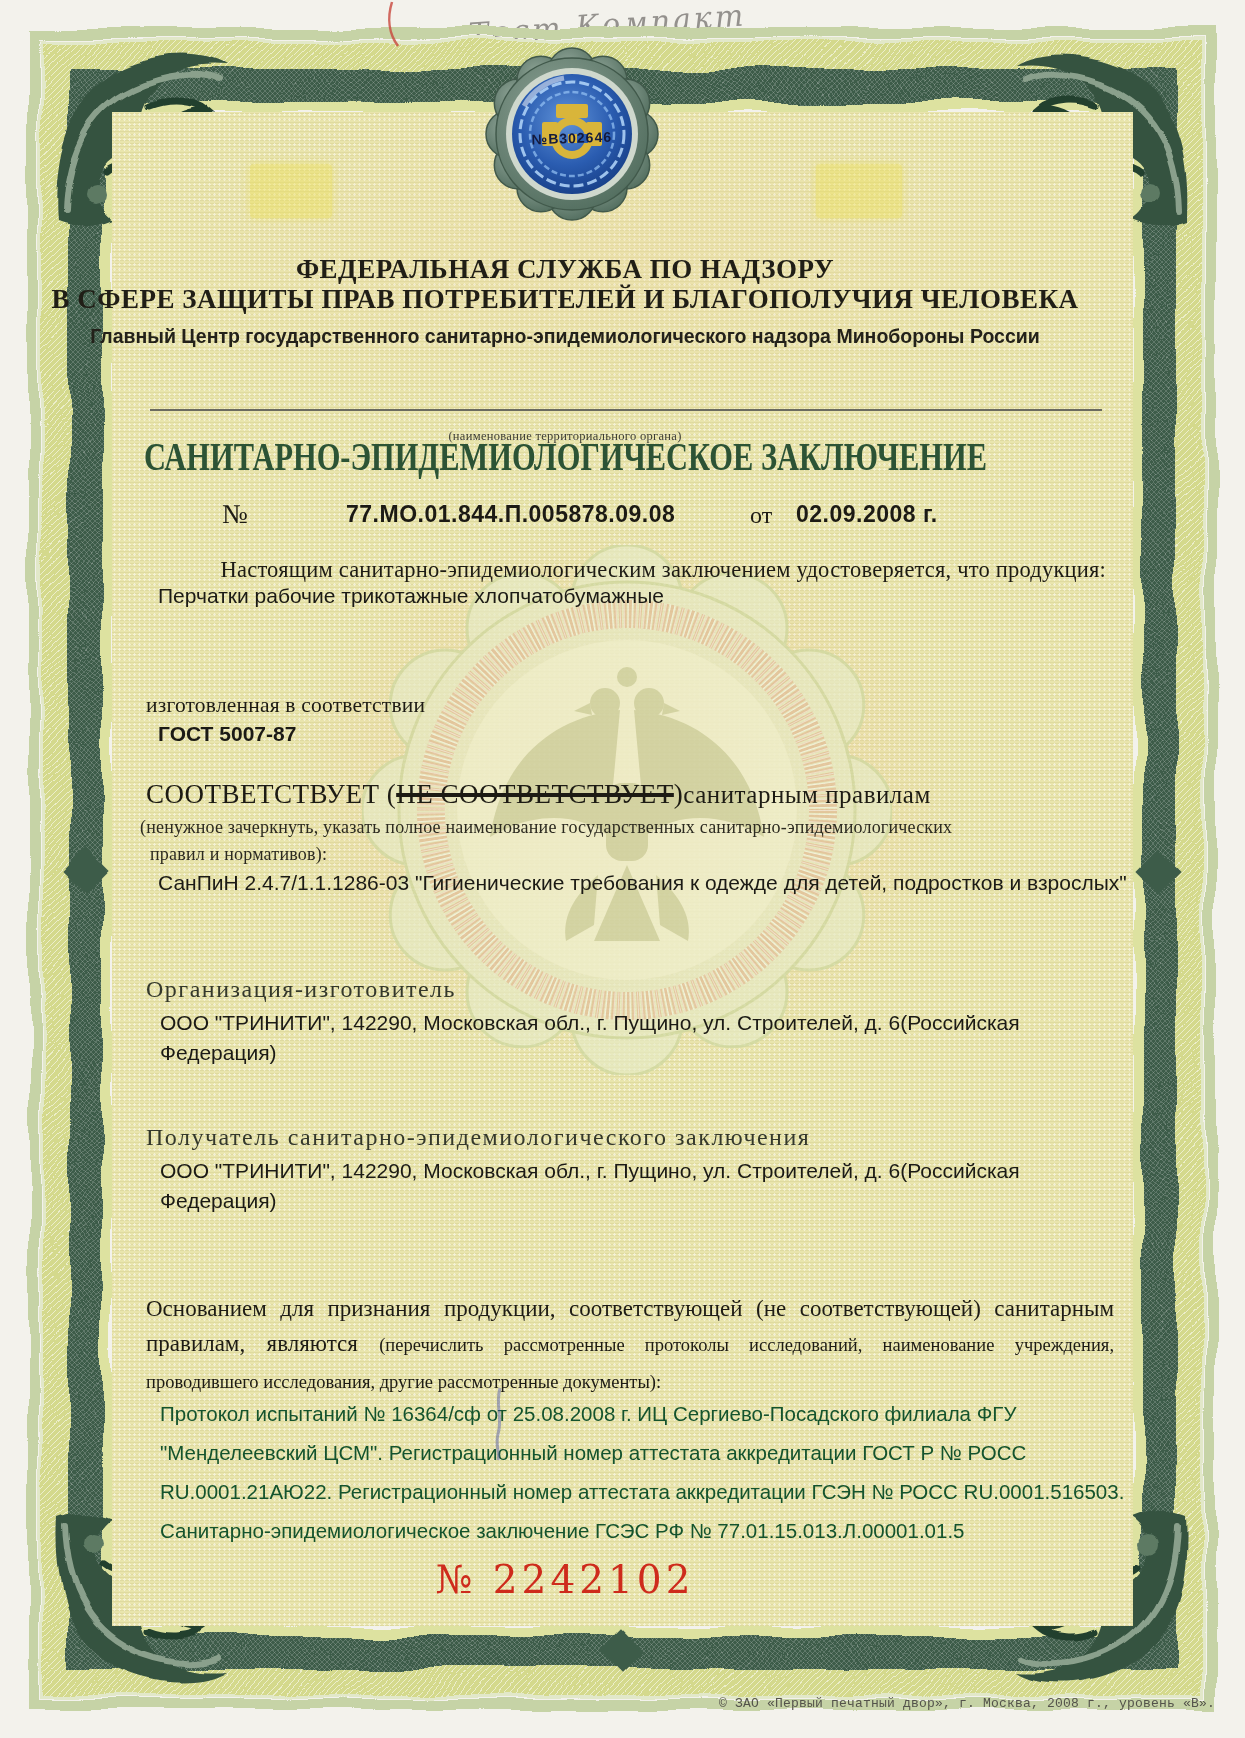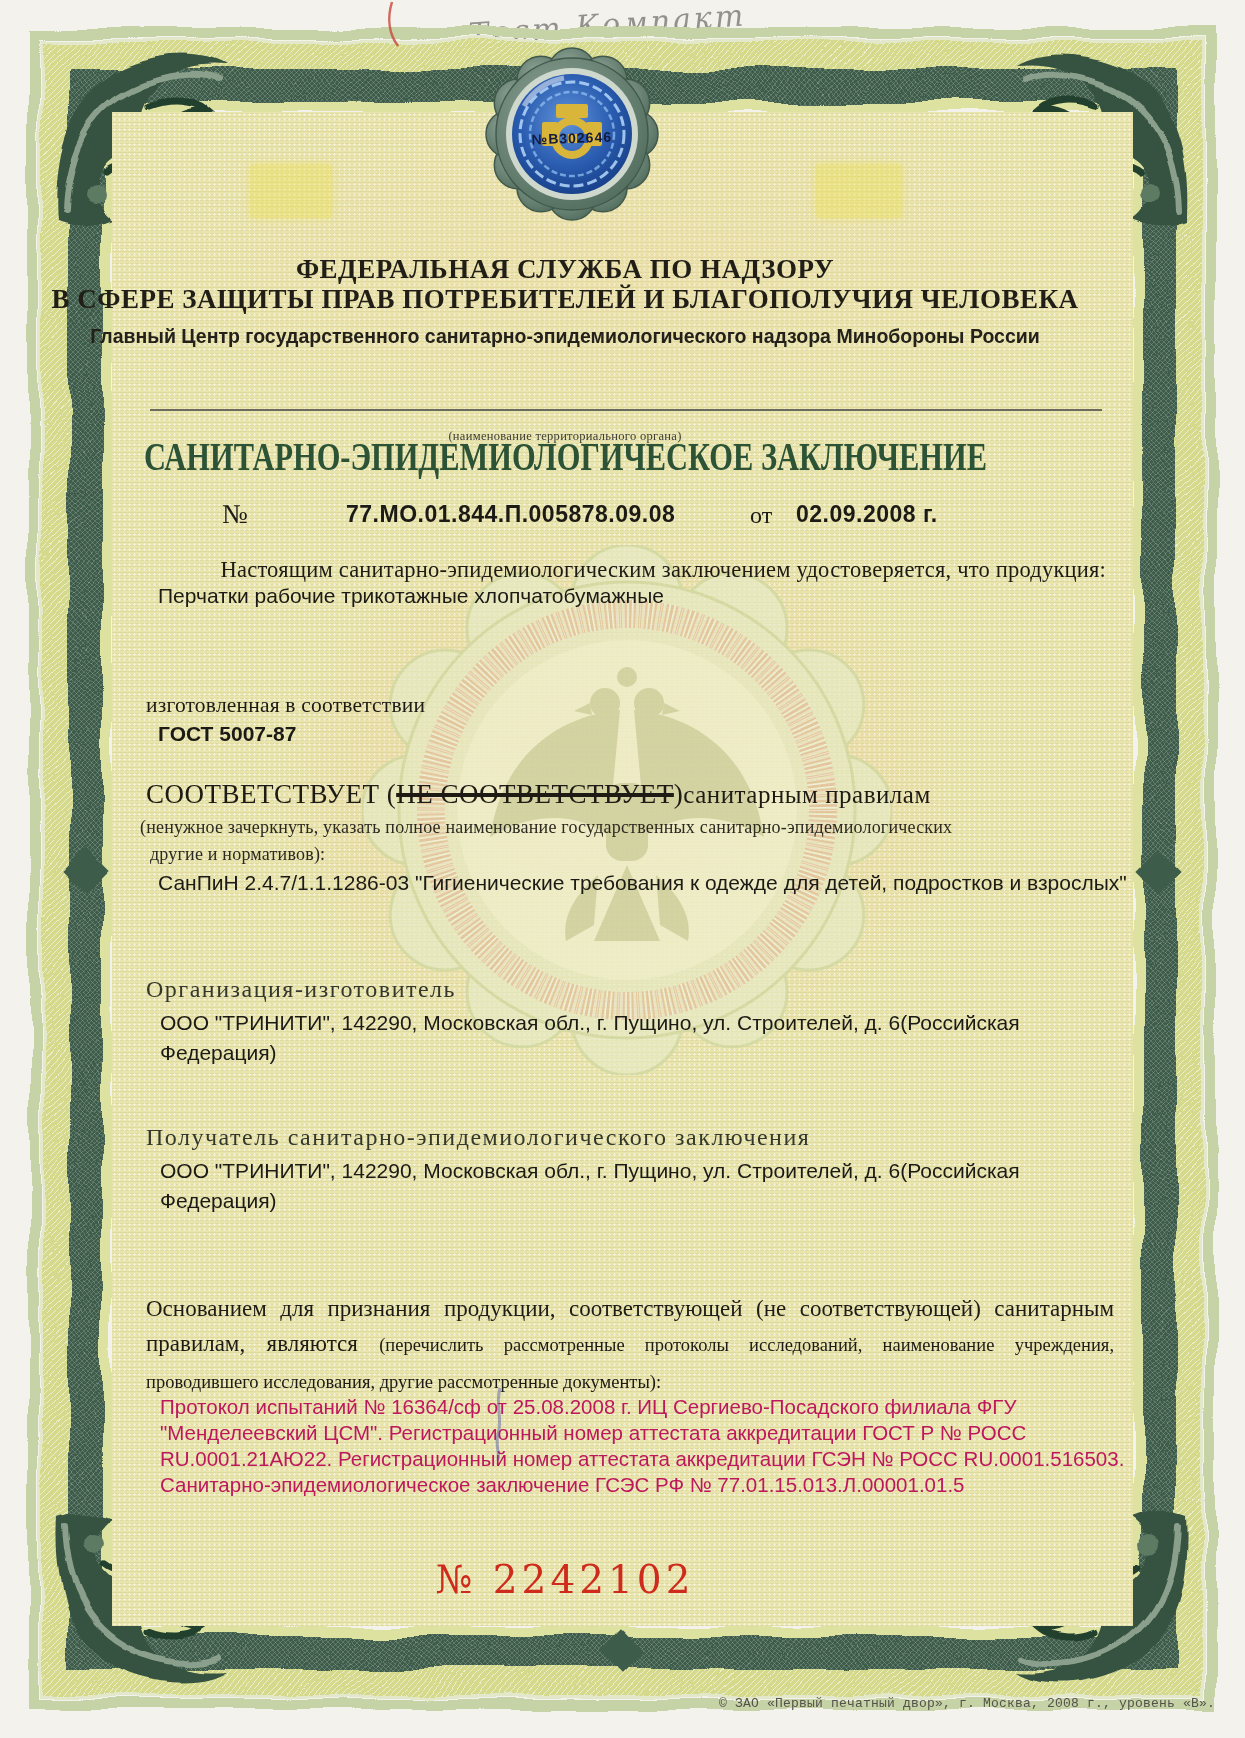--- a/index.html
+++ b/index.html
@@ -51,21 +51,21 @@
   .sansval{font-family:"Liberation Sans", sans-serif;font-size:21px;color:#1b1a15;}
   .gost{font-weight:bold;}
   .comp{font-size:27px;letter-spacing:.5px;white-space:nowrap;}
   .comp .strike{text-decoration:line-through;text-decoration-thickness:3.5px;}
   .comp .tail{font-size:25px;}
   .note{font-size:18px;color:#2c2a20;letter-spacing:.2px;}
   .seclabel{font-size:24px;letter-spacing:1.5px;color:#34382b;}
   .secval{line-height:30px;}
   .basis{font-size:23px;line-height:35px;text-align:justify;color:#1d1b14;}
   .basis .small{font-size:18.5px;}
-  .protocol{font-family:"Liberation Sans", sans-serif;font-size:20.5px;line-height:26px;color:#be185d;}
+  .protocol{font-family:"Liberation Sans", sans-serif;font-size:20.5px;line-height:39px;color:#14532d;}
   .rednum{font-family:"DejaVu Serif", serif;font-size:39px;letter-spacing:4px;color:#ce2b1c;}
   .footer{position:absolute;top:1696px;right:30px;font-family:Liberation Mono, monospace;font-size:13px;color:#54534b;letter-spacing:.2px;z-index:5;}
   svg.marks{position:absolute;left:0;top:0;z-index:6;pointer-events:none;}
 </style>
 </head>
 <body>
 
 <div class="handwriting">Тест Компакт</div>
 
 <svg class="borderart" width="1245" height="1738" viewBox="0 0 1245 1738">
@@ -218,21 +218,21 @@
 <div class="txt par" style="left:146px;top:557px;width:960px;text-align:right;">Настоящим санитарно-эпидемиологическим заключением удостоверяется, что продукция:</div>
 <div class="txt sansval" style="left:158px;top:584px;width:960px;">Перчатки рабочие трикотажные хлопчатобумажные</div>
 
 <div class="txt par" style="left:146px;top:693px;font-size:21.5px;">изготовленная в соответствии</div>
 <div class="txt sansval gost" style="left:158px;top:722px;">ГОСТ 5007-87</div>
 
 <div class="txt comp" style="left:146px;top:779px;">
   <span>СООТВЕТСТВУЕТ (</span><span class="strike">НЕ СООТВЕТСТВУЕТ</span><span>)</span><span class="tail">санитарным правилам</span>
 </div>
 <div class="txt note" style="left:140px;top:817px;">(ненужное зачеркнуть, указать полное наименование государственных санитарно-эпидемиологических</div>
-<div class="txt note" style="left:150px;top:844px;">другие и нормативов):</div>
+<div class="txt note" style="left:150px;top:844px;">правил и нормативов):</div>
 <div class="txt sansval" style="left:158px;top:871px;width:990px;">СанПиН 2.4.7/1.1.1286-03 "Гигиенические требования к одежде для детей, подростков и взрослых"</div>
 
 <div class="txt seclabel" style="left:146px;top:976px;">Организация-изготовитель</div>
 <div class="txt sansval secval" style="left:160px;top:1008px;width:930px;">ООО "ТРИНИТИ", 142290, Московская обл., г. Пущино, ул. Строителей, д. 6(Российская Федерация)</div>
 
 <div class="txt seclabel" style="left:146px;top:1124px;">Получатель санитарно-эпидемиологического заключения</div>
 <div class="txt sansval secval" style="left:160px;top:1156px;width:930px;">ООО "ТРИНИТИ", 142290, Московская обл., г. Пущино, ул. Строителей, д. 6(Российская Федерация)</div>
 
 <div class="txt basis" style="left:146px;top:1291px;width:968px;">
   <span>Основанием  для  признания  продукции,  соответствующей  (не  соответствующей) санитарным правилам, являются </span><span class="small">(перечислить рассмотренные протоколы исследований, наименование учреждения, проводившего исследования, другие рассмотренные документы):</span>

